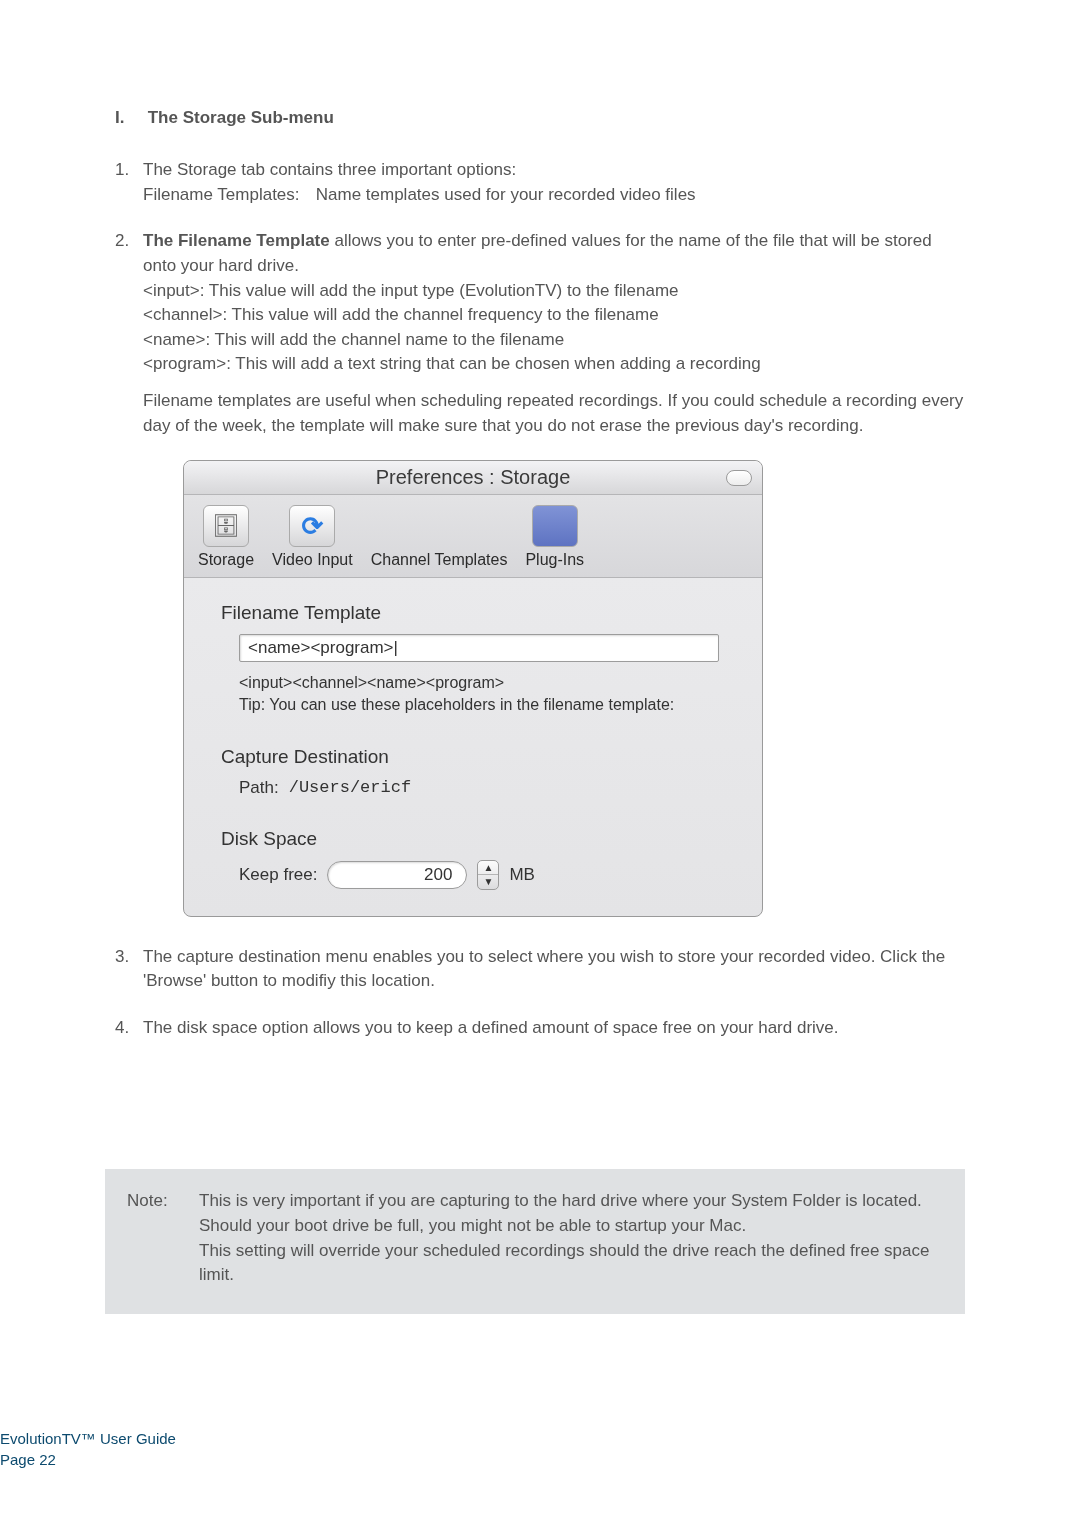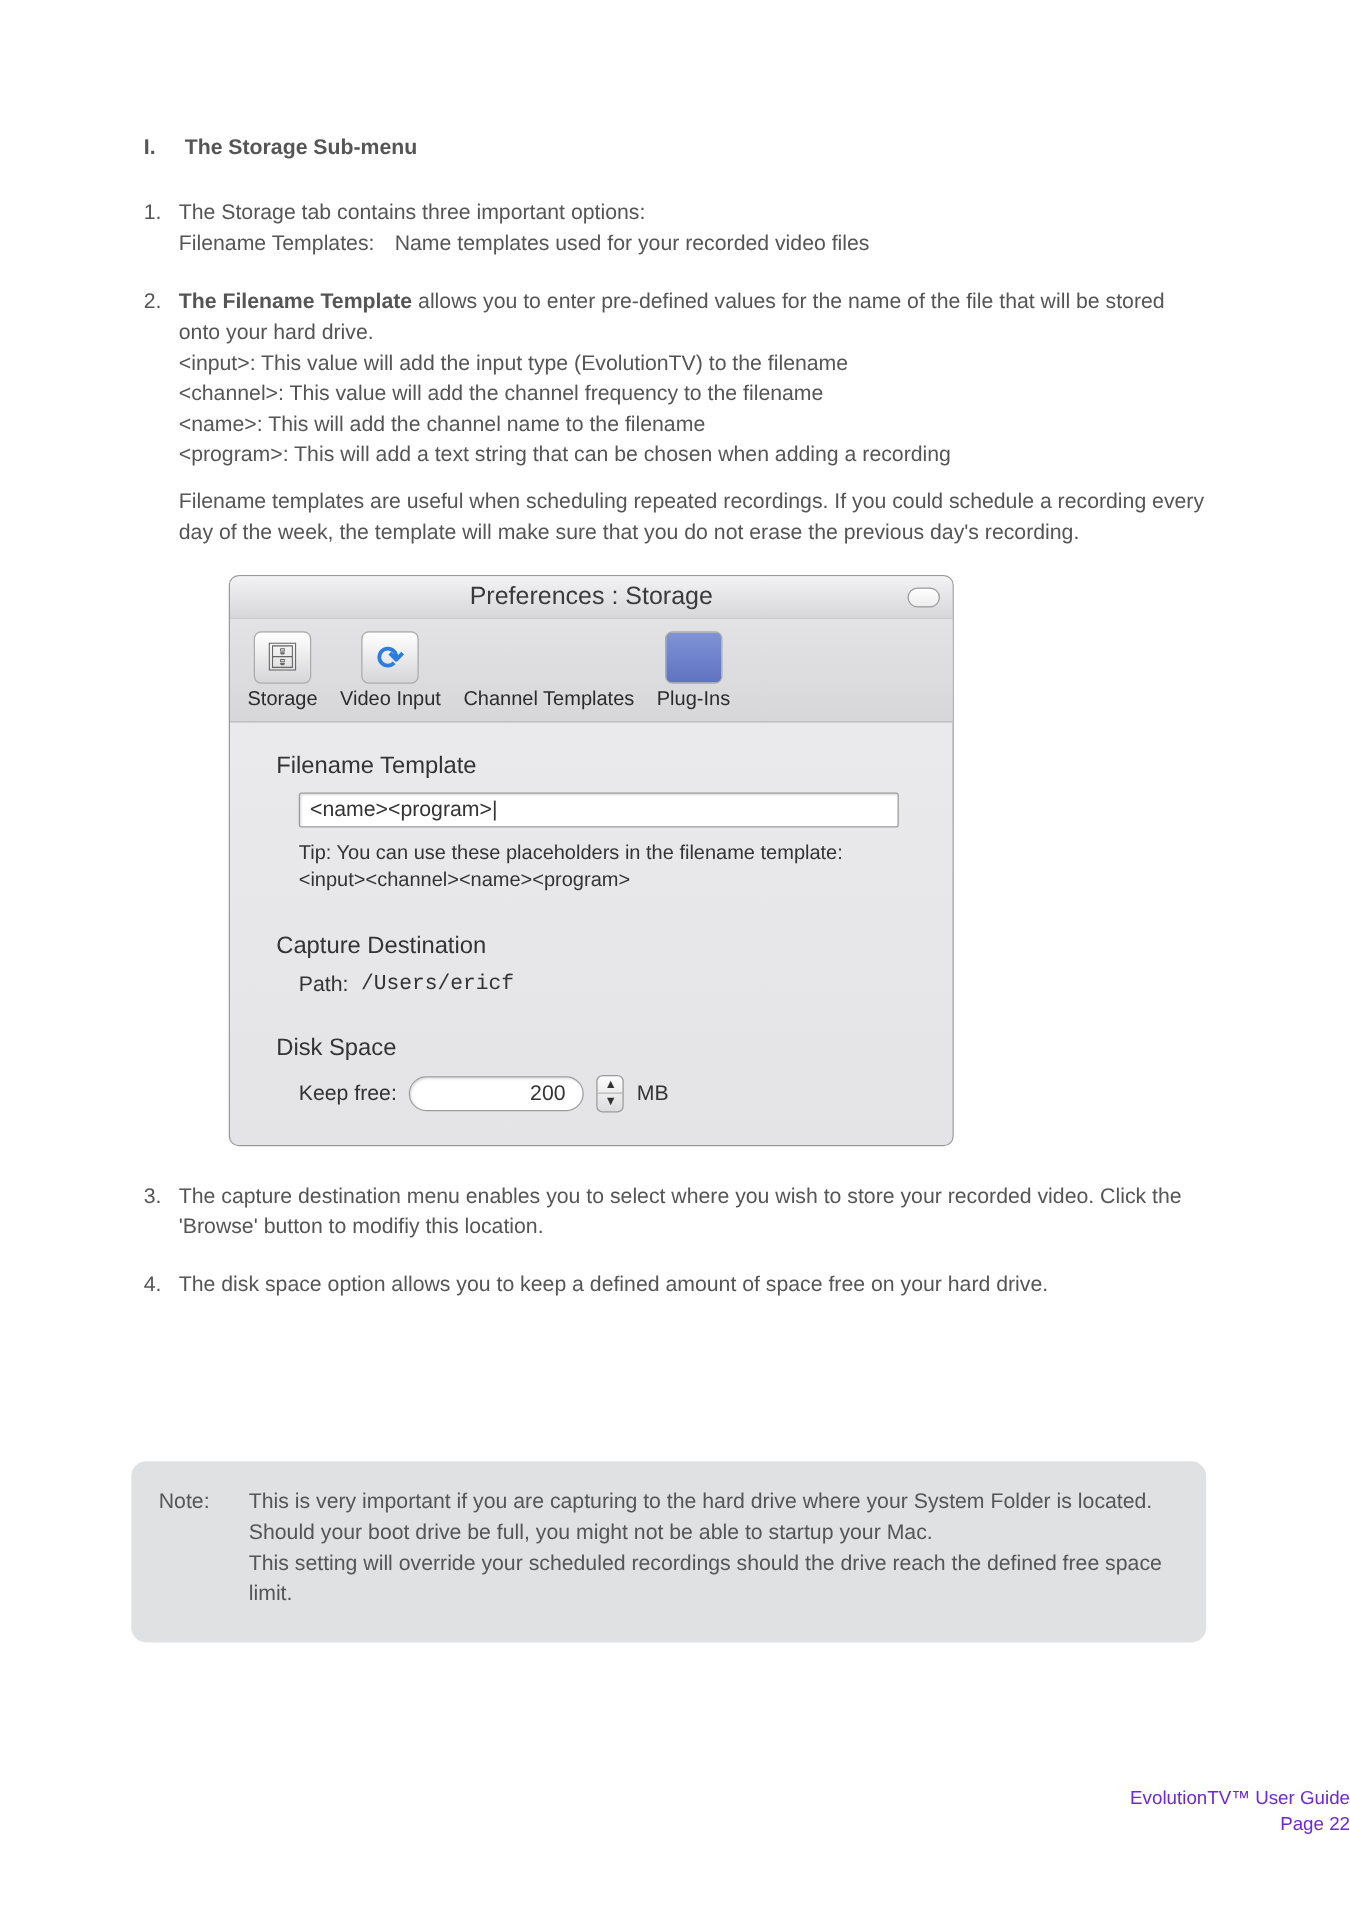--- a/index.html
+++ b/index.html
@@ -43,25 +43,25 @@
   .path-row .plabel { }
   .path-row .pval { font-family: "Courier New", monospace; font-size: 17px; }
   .btn-row { margin-top: 16px; display:flex; justify-content:center; }
   .aqua-btn { min-width: 240px; height: 30px; border: 1px solid #9d9d9d; border-radius: 16px; background: linear-gradient(#fdfdfd,#e3e3e5); font-size: 17px; color:#222; display:flex; align-items:center; justify-content:center; cursor:pointer; }
   .keep-row { margin-left: 18px; margin-top: 10px; display:flex; align-items:center; gap: 10px; font-size:17px; color:#333; }
   .num-field { width: 140px; height: 28px; border:1px solid #9c9c9c; border-radius: 14px; background:#fff; text-align:right; padding: 0 14px; font-size:17px; display:flex; align-items:center; justify-content:flex-end; box-shadow: inset 1px 1px 2px rgba(0,0,0,0.15);}
   .stepper { width: 22px; height: 30px; border:1px solid #9c9c9c; border-radius:5px; background:linear-gradient(#fcfcfc,#dcdcde); display:flex; flex-direction:column; }
   .stepper div { flex:1; display:flex; align-items:center; justify-content:center; font-size:10px; color:#333; cursor:pointer; }
   .stepper div:first-child { border-bottom:1px solid #b5b5b5; }
 
-  .note-box { position: absolute; left: 105px; right: 115px; bottom: 214px; background: #dfe1e3; padding: 20px 22px 26px 22px; font-size: 17px; color:#555; line-height:1.45; display:flex;border-radius:12px; }
+  .note-box { position: absolute; left: 105px; right: 115px; bottom: 214px; background: #dfe1e3; padding: 20px 22px 26px 22px; font-size: 17px; color:#555; line-height:1.45; display:flex; }
   .note-box .nlabel { width: 72px; flex-shrink:0; }
   .note-box .ntext { flex:1; }
 
-  .footer { position:absolute; bottom: 58px; left:0; right:0; text-align:right; font-size:15px; color:#6d28d9; line-height:1.4; }
+  .footer { position:absolute; bottom: 58px; left:0; right:0; text-align:left; font-size:15px; color:#0c4a6e; line-height:1.4; }
 </style>
 </head>
 <body>
 
 <div class="page">
 
   <div class="sec-title">
     <span class="num">I.</span>
     <span>The Storage Sub-menu</span>
   </div>
@@ -127,22 +127,22 @@
         <span>Plug-Ins</span>
       </div>
     </div>
     <div class="pane">
       <h3>Filename Template</h3>
       <div class="field-input">
         <span>&lt;name&gt;&lt;program&gt;</span>
           <span>|</span>
       </div>
       <div class="tip">
+        <div>&lt;input&gt;&lt;channel&gt;&lt;name&gt;&lt;program&gt;</div>
         <div>Tip: You can use these placeholders in the filename template:</div>
-        <div>&lt;input&gt;&lt;channel&gt;&lt;name&gt;&lt;program&gt;</div>
       </div>
 
       <h3>Capture Destination</h3>
       <div class="path-row">
         <span class="plabel">Path:</span>
         <span class="pval">/Users/ericf</span>
       </div>
 
       <h3>Disk Space</h3>
       <div class="keep-row">

